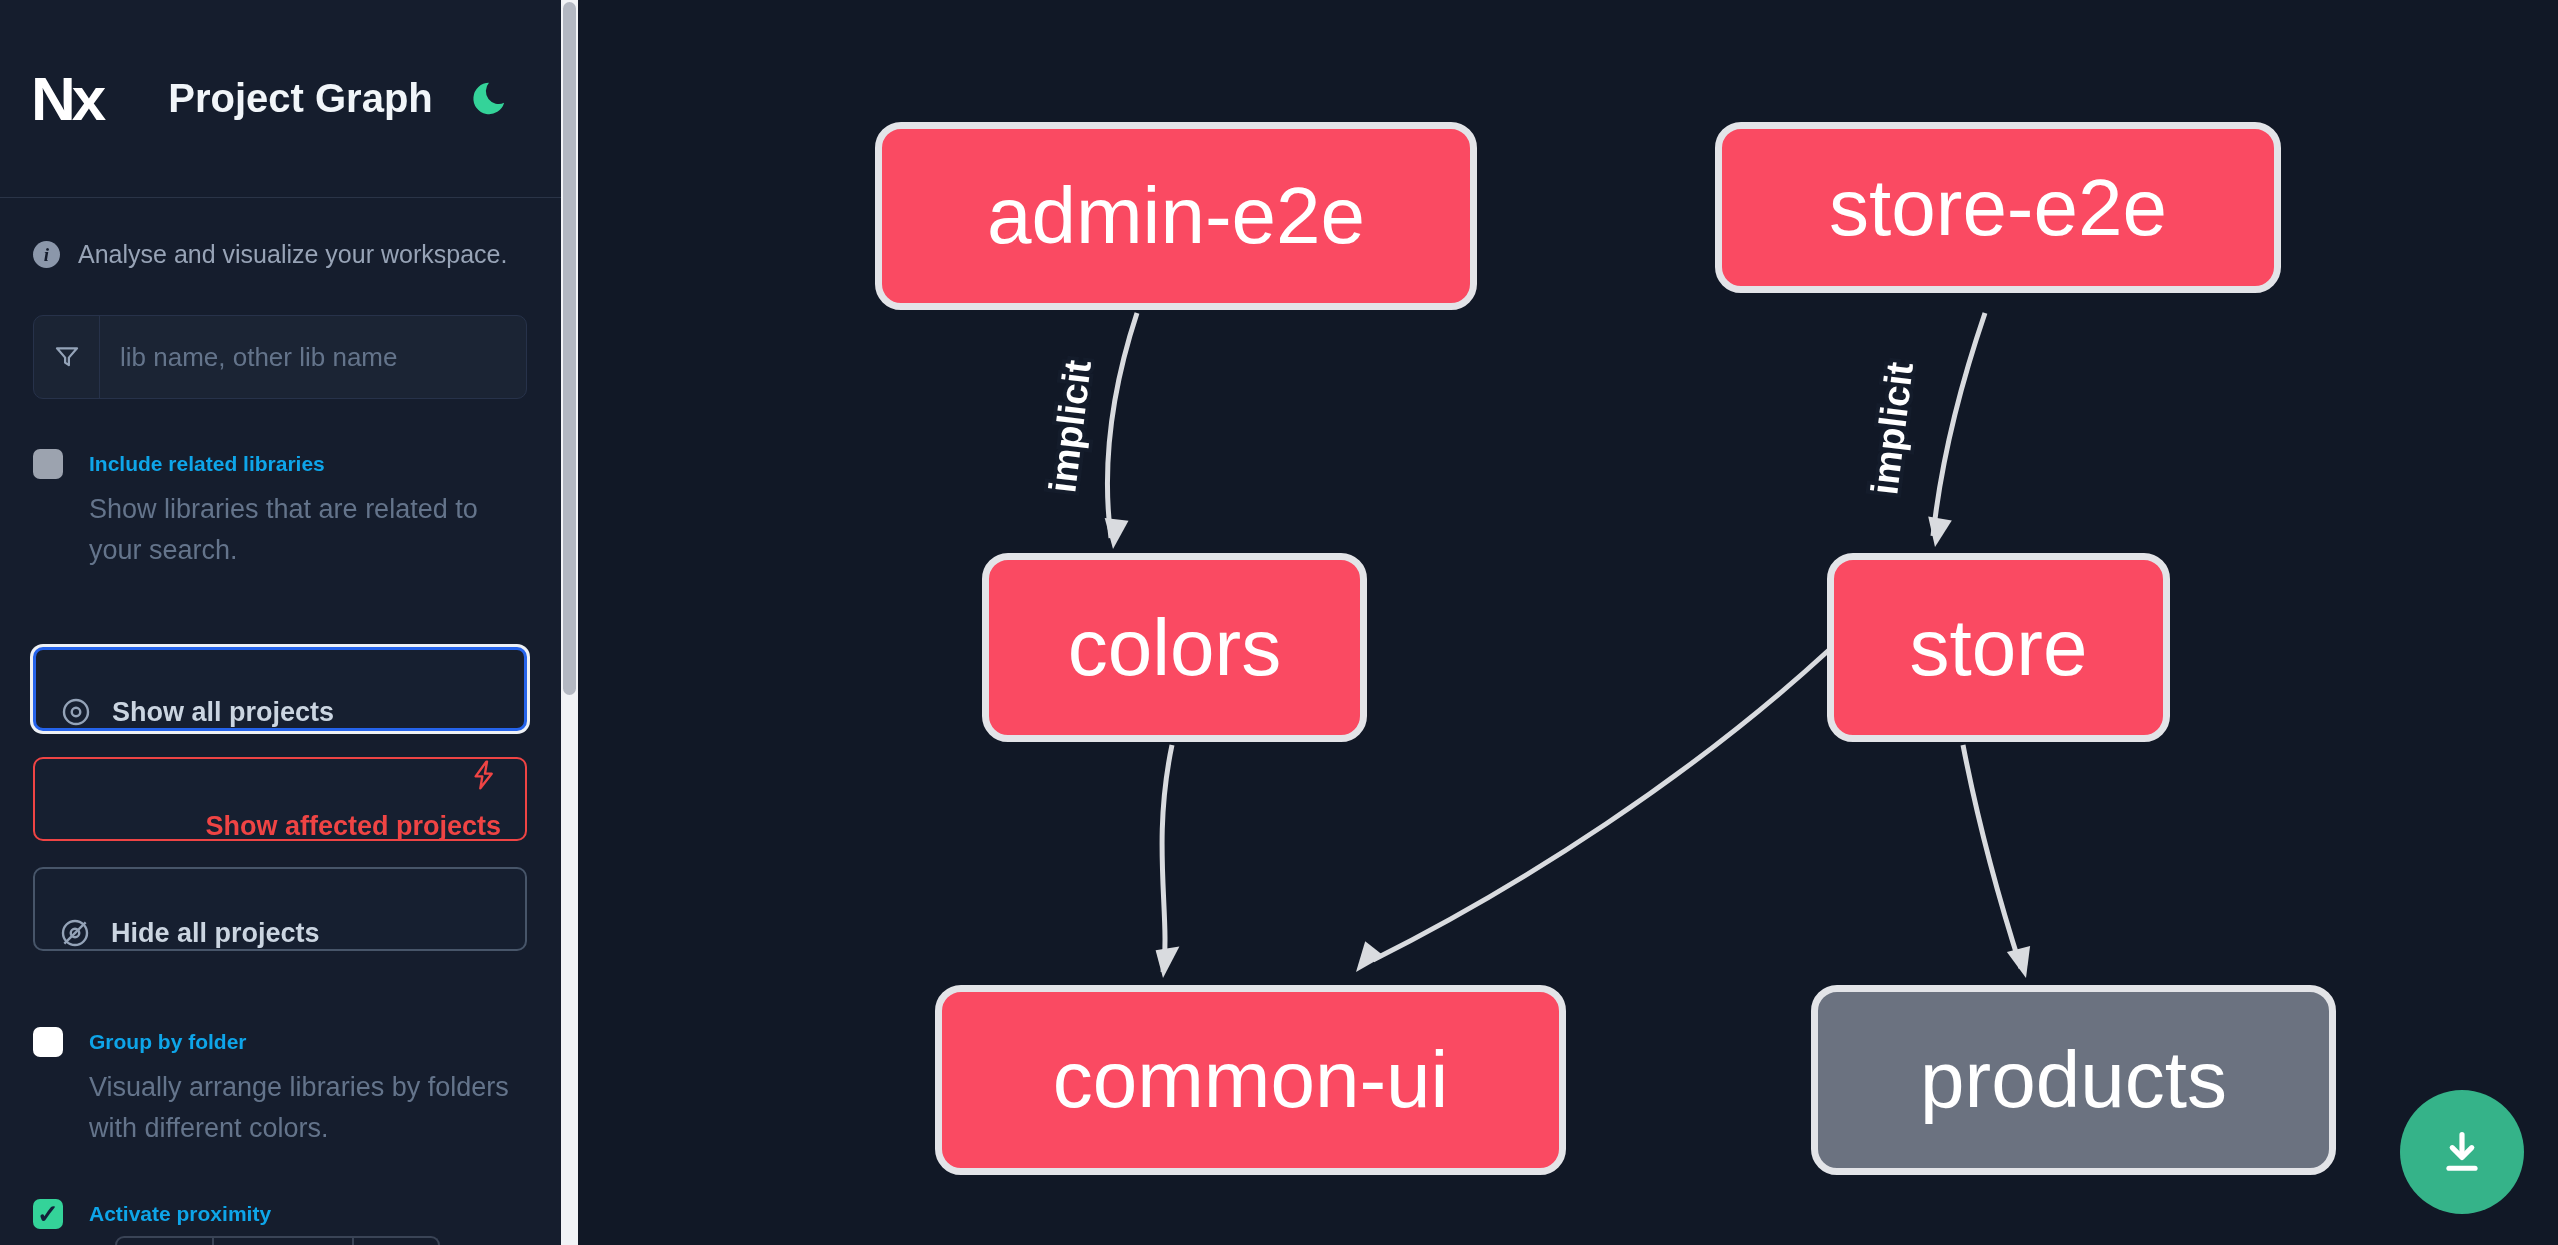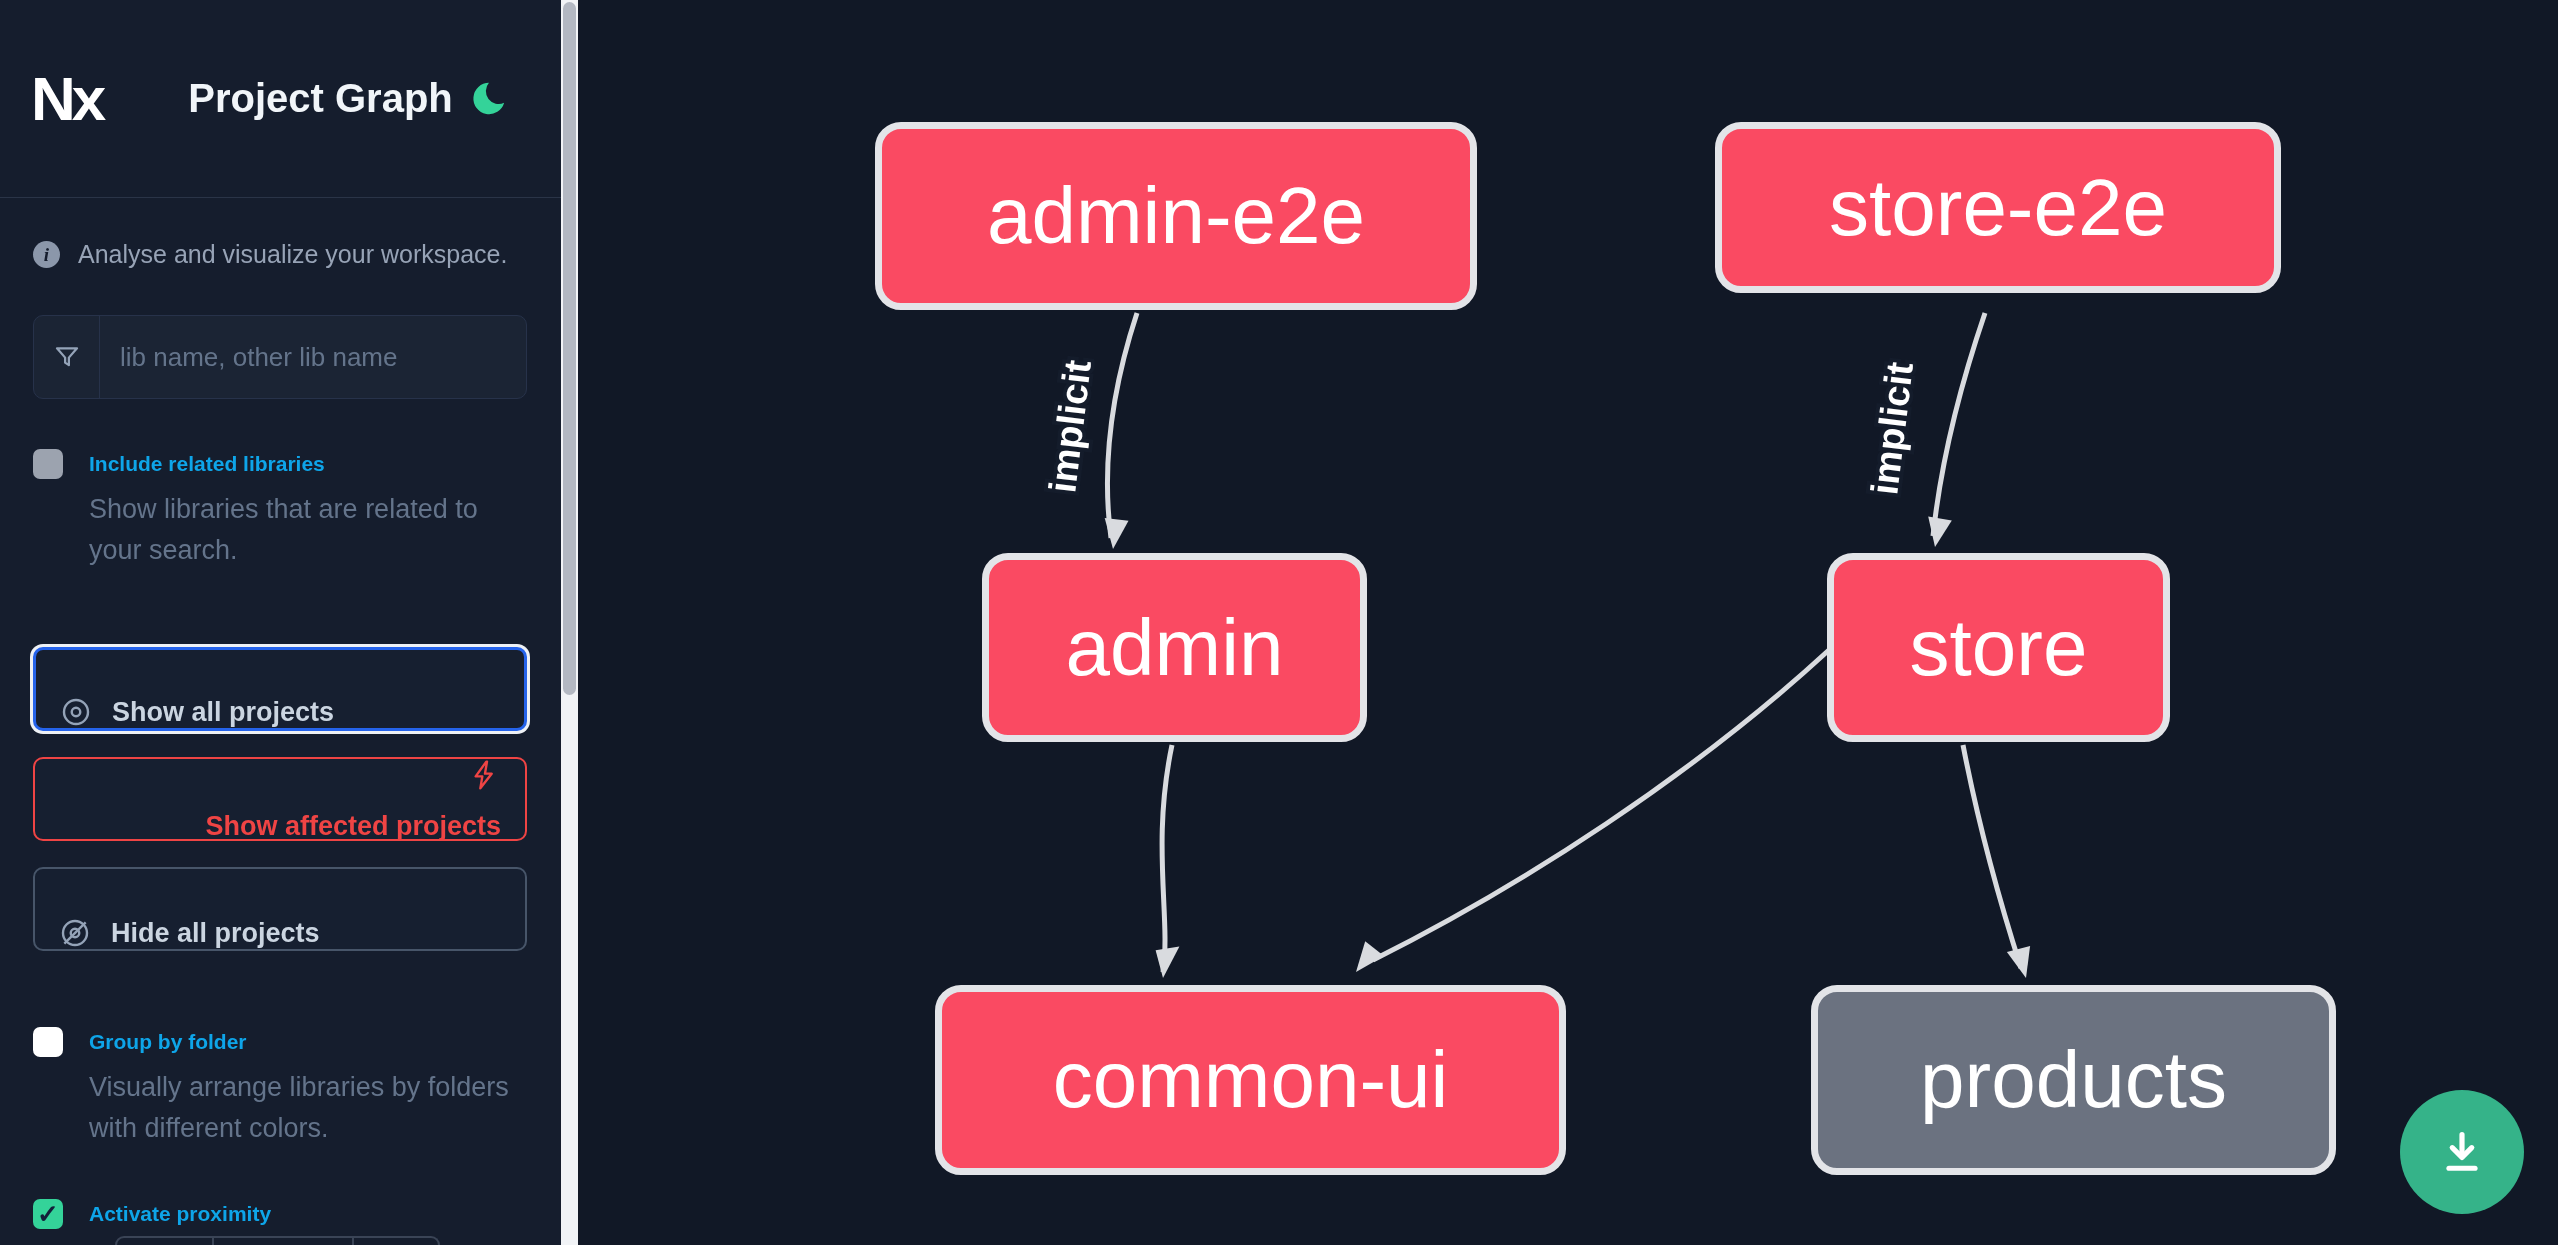--- a/index.html
+++ b/index.html
@@ -15,21 +15,21 @@
     flex:none; position:relative;
   }
   .sb-header {
     height:198px; display:flex; align-items:center; padding:0 54px 0 31px;
     border-bottom:1px solid #2a3447;
   }
   .logo {
     color:#ffffff; font-weight:800; font-size:62px; letter-spacing:-4px;
     font-style:normal; line-height:1;
   }
-  .app-title { font-size:40px; font-weight:700; color:#f1f5f9; margin-left:86px; }
+  .app-title { font-size:40px; font-weight:700; color:#f1f5f9; margin-left:66px; }
   .moon { margin-left:auto; width:38px; height:38px; cursor:pointer; }
 
   .info-row {
     display:flex; align-items:center; gap:18px; padding:0 33px; margin-top:42px;
     color:#97a3b6; font-size:25px;
   }
   .info-badge {
     width:27px; height:27px; border-radius:50%; background:#8b97aa; color:#151d2d;
     font-size:19px; font-weight:700; display:flex; align-items:center; justify-content:center;
     font-family:"Liberation Serif", serif; font-style:italic; flex:none;
@@ -220,21 +220,21 @@
       <polygon points="1448,978 1452.1,946 1428.9,952"></polygon>
     </g>
     <g font-family="Liberation Sans, sans-serif" font-size="38" font-weight="700" fill="#ffffff" stroke="#141c2b" stroke-width="8" paint-order="stroke" text-anchor="middle">
       <text transform="translate(505,428) rotate(-83)">implicit</text>
       <text transform="translate(1327,430) rotate(-83)">implicit</text>
     </g>
   </svg>
 
   <div class="gnode gnode-pink" style="left:297px;  top:122px; width:602px; height:188px;">admin-e2e</div>
   <div class="gnode gnode-pink" style="left:1137px; top:122px; width:566px; height:171px;">store-e2e</div>
-  <div class="gnode gnode-pink" style="left:404px;  top:553px; width:385px; height:189px;">admin</div>
+  <div class="gnode gnode-pink" style="left:404px;  top:553px; width:385px; height:189px;">colors</div>
   <div class="gnode gnode-pink" style="left:1249px; top:553px; width:343px; height:189px;">store</div>
   <div class="gnode gnode-gray" style="left:1233px; top:985px; width:525px; height:190px;">products</div>
   <div class="gnode gnode-pink" style="left:357px;  top:985px; width:631px; height:190px;">common-ui</div>
 
   <div class="fab" style="left:1822px; top:1090px;">
     <svg width="52" height="52" viewBox="0 0 24 24" fill="none" stroke="#ffffff" stroke-width="2.4" stroke-linecap="round" stroke-linejoin="round">
       <line x1="12" y1="4" x2="12" y2="14"></line>
       <polyline points="7.5,10 12,14.5 16.5,10"></polyline>
       <line x1="6" y1="19.5" x2="18" y2="19.5"></line>
     </svg>

